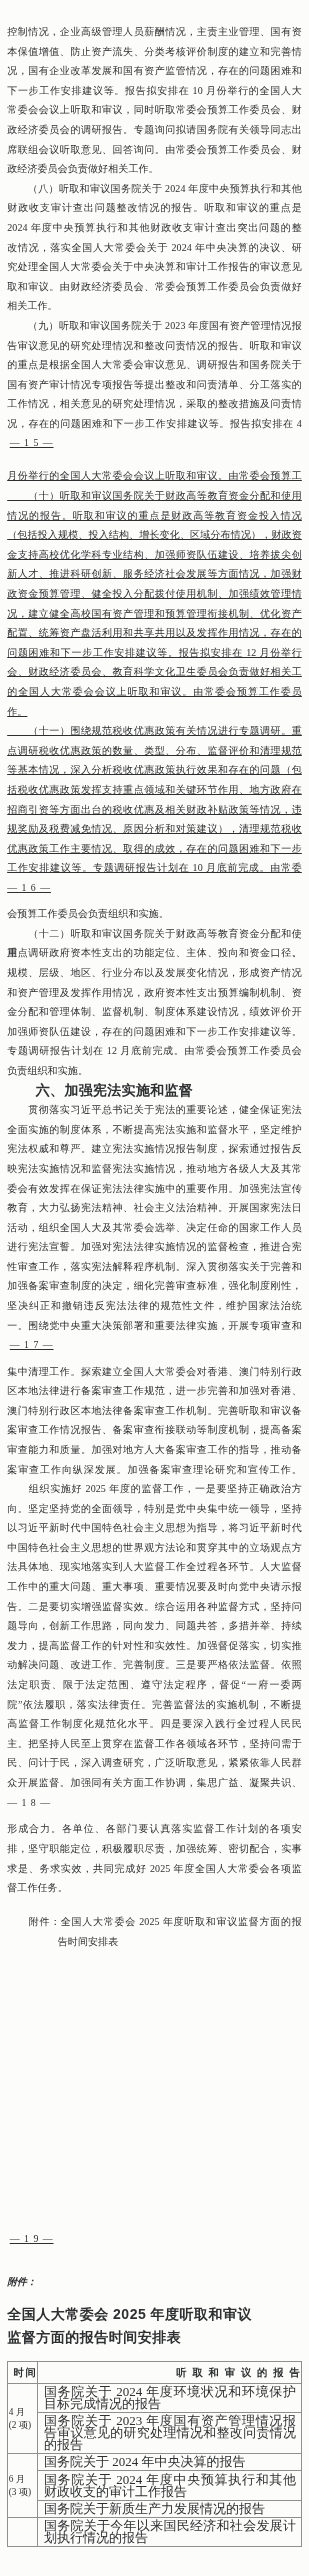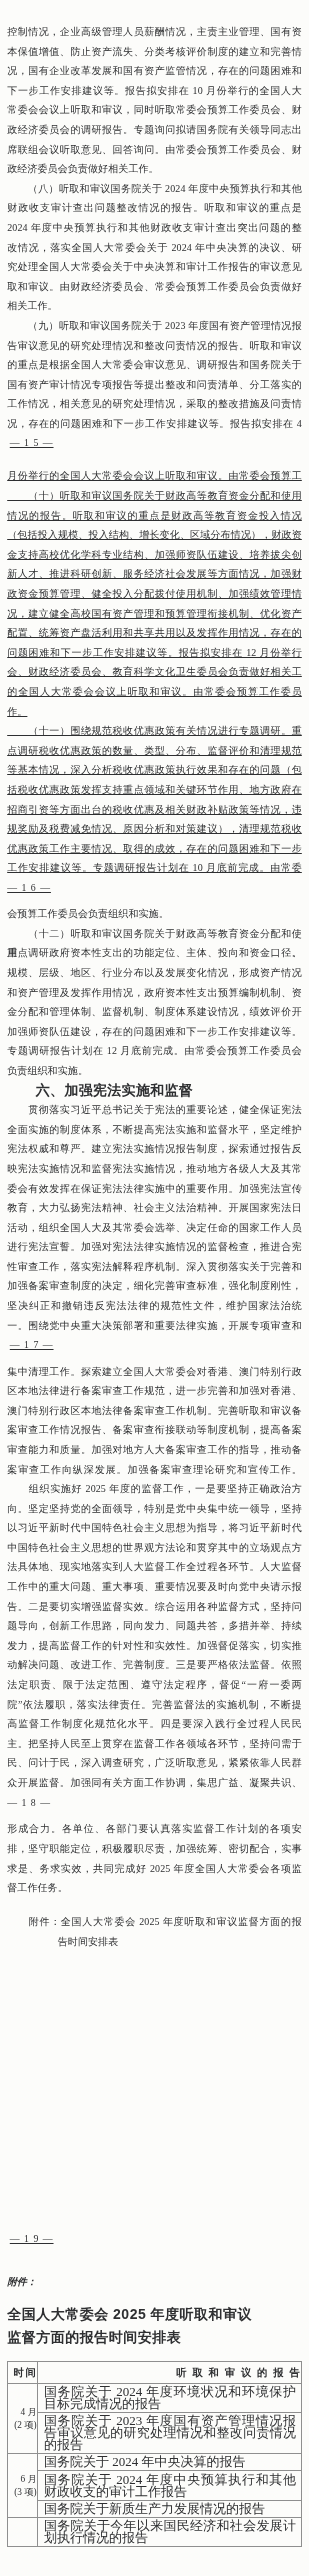--- a/index.html
+++ b/index.html
@@ -38,21 +38,21 @@
   table.schedule{
     border-collapse:collapse; width:295px; margin-top:12.4px; table-layout:fixed;
     border:1px solid var(--border-outer);
   }
   table.schedule th, table.schedule td{border:0.5px solid var(--border-inner);}
   th.h-time, th.h-report{
     font-family:"Liberation Sans","DejaVu Sans",sans-serif; font-weight:bold;
     font-size:10.3px; padding:3.6px 0 3.1px 0; text-align:right; letter-spacing:1.5px;
   }
   td.time{
-    width:29px; text-align:right; vertical-align:middle; font-size:9.3px; padding:1px 0.5px;
+    width:29px; text-align:left; vertical-align:middle; font-size:9.3px; padding:1px 0.5px;
   }
   td.time div{line-height:13px; white-space:nowrap;}
   td.report{
     font-size:13px; line-height:12px; padding:2.1px 5.2px 2.1px 5.7px;
     text-align:justify; text-justify:inter-character; vertical-align:middle;
   }
 </style>
 </head>
 <body>
 

